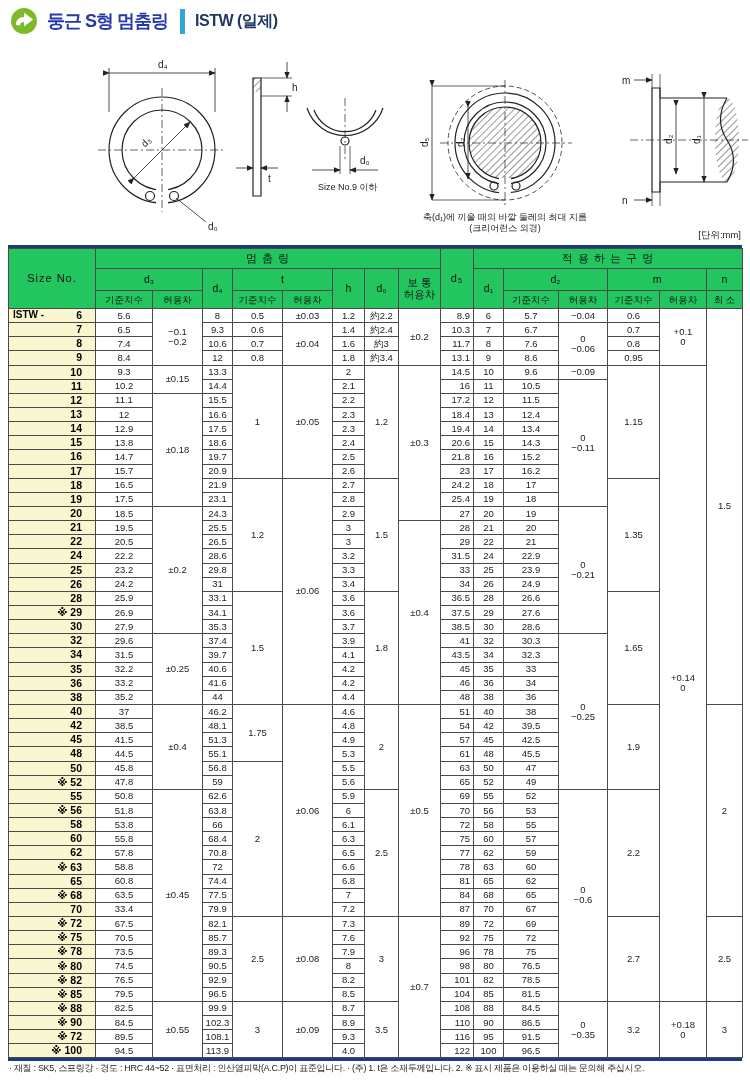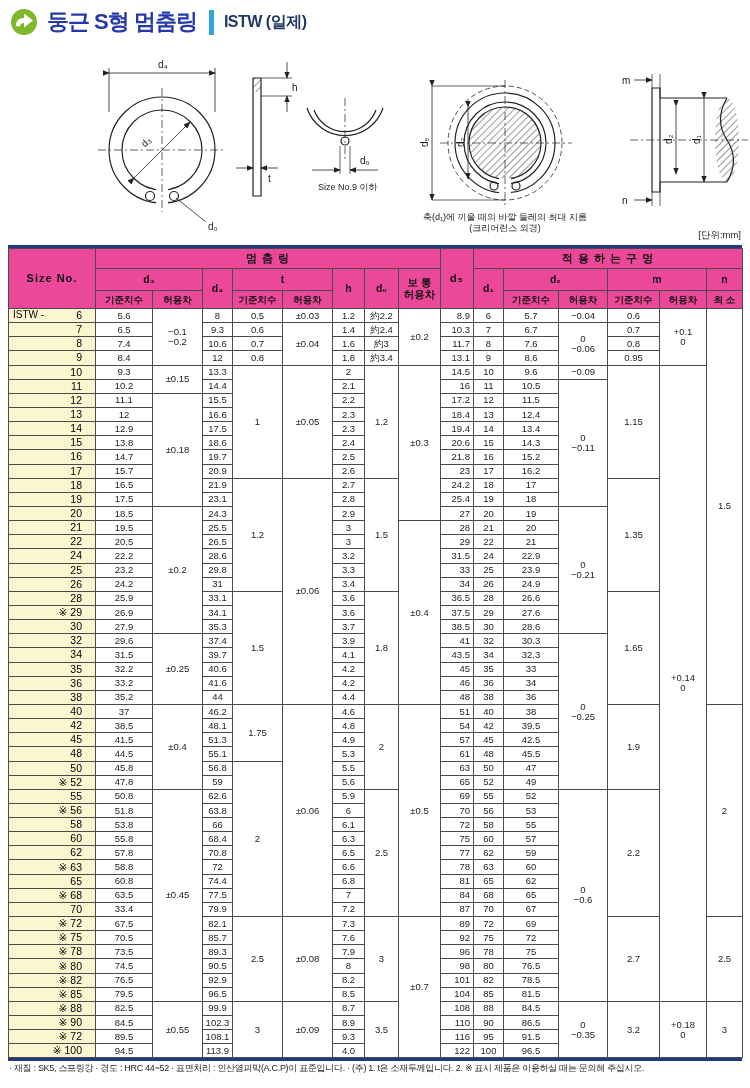--- a/index.html
+++ b/index.html
@@ -2,43 +2,43 @@
 <html><head>
 <meta charset="utf-8">
 <style>
   html,body{margin:0;padding:0;width:750px;height:1088px;overflow:hidden;background:#fff;
     font-family:"Liberation Sans","DejaVu Sans",sans-serif;}
   .page{position:absolute;inset:0;}
 
   
   .hdr{position:absolute;top:7px;left:10px;display:flex;align-items:center;}
   .hdr .logo{width:28px;height:28px;margin-right:9px;}
-  .hdr .title{font-size:22px;font-weight:bold;color:#2438a8;letter-spacing:-1px;}
+  .hdr .title{font-size:18px;font-weight:bold;color:#2438a8;letter-spacing:-1px;}
   .hdr .bar{width:5px;height:25px;background:#2fa7d9;margin:0 10px 0 12px;}
   .hdr .sub{font-size:16px;color:#1f3864;font-weight:600;letter-spacing:-0.5px;}
 
   
   .diagrams{position:absolute;top:50px;left:0;}
   .diagrams line,.diagrams path,.diagrams circle,.diagrams rect,.diagrams ellipse{vector-effect:non-scaling-stroke;}
   .dg-label{font-size:10px;fill:#222;}
   .dg-note{font-size:9px;fill:#222;}
   .unit{position:absolute;top:229px;right:9px;font-size:9.5px;color:#222;margin-left:28px;}
 
   
   .tablewrap{position:absolute;top:245px;left:8px;width:734px;
     border-top:3px solid #1e3c7d;border-bottom:3px solid #1e3c7d;}
   table{border-collapse:collapse;table-layout:fixed;width:734px;}
   th,td{border:1px solid #4a4a4a;padding:0;margin:0;text-align:center;overflow:hidden;
     font-size:9.5px;color:#1c1c1c;line-height:1.05;white-space:pre-line;}
-  thead th{background:#ec4899;font-weight:bold;color:#111;text-align:center;}
+  thead th{background:#22c55e;font-weight:normal;color:#111;text-align:center;}
   thead tr.r1{height:20px;} thead tr.r1 th{font-size:11px;letter-spacing:1px;}
   thead tr.r2{height:22px;} thead tr.r2 th{font-size:10.5px;}
   thead tr.r3{height:18px;} thead tr.r3 th{font-size:9.5px;}
   tbody tr{height:14.15px;}
-  td.size-col{background:#faf7d0;font-weight:normal;font-size:10.5px;text-align:right;
+  td.size-col{background:#faf7d0;font-weight:bold;font-size:10.5px;text-align:right;
     padding-right:13px;color:#000;}
   td.size-col.first{display:table-cell;}
   td.size-col .pfx{float:left;padding-left:4px;font-size:10px;}
   td.right{text-align:right;padding-right:3px;}
 
   .footnote{position:absolute;top:1062px;left:9px;width:740px;font-size:9px;color:#222;
     letter-spacing:-0.3px;}
 </style>
 </head>
 <body>

